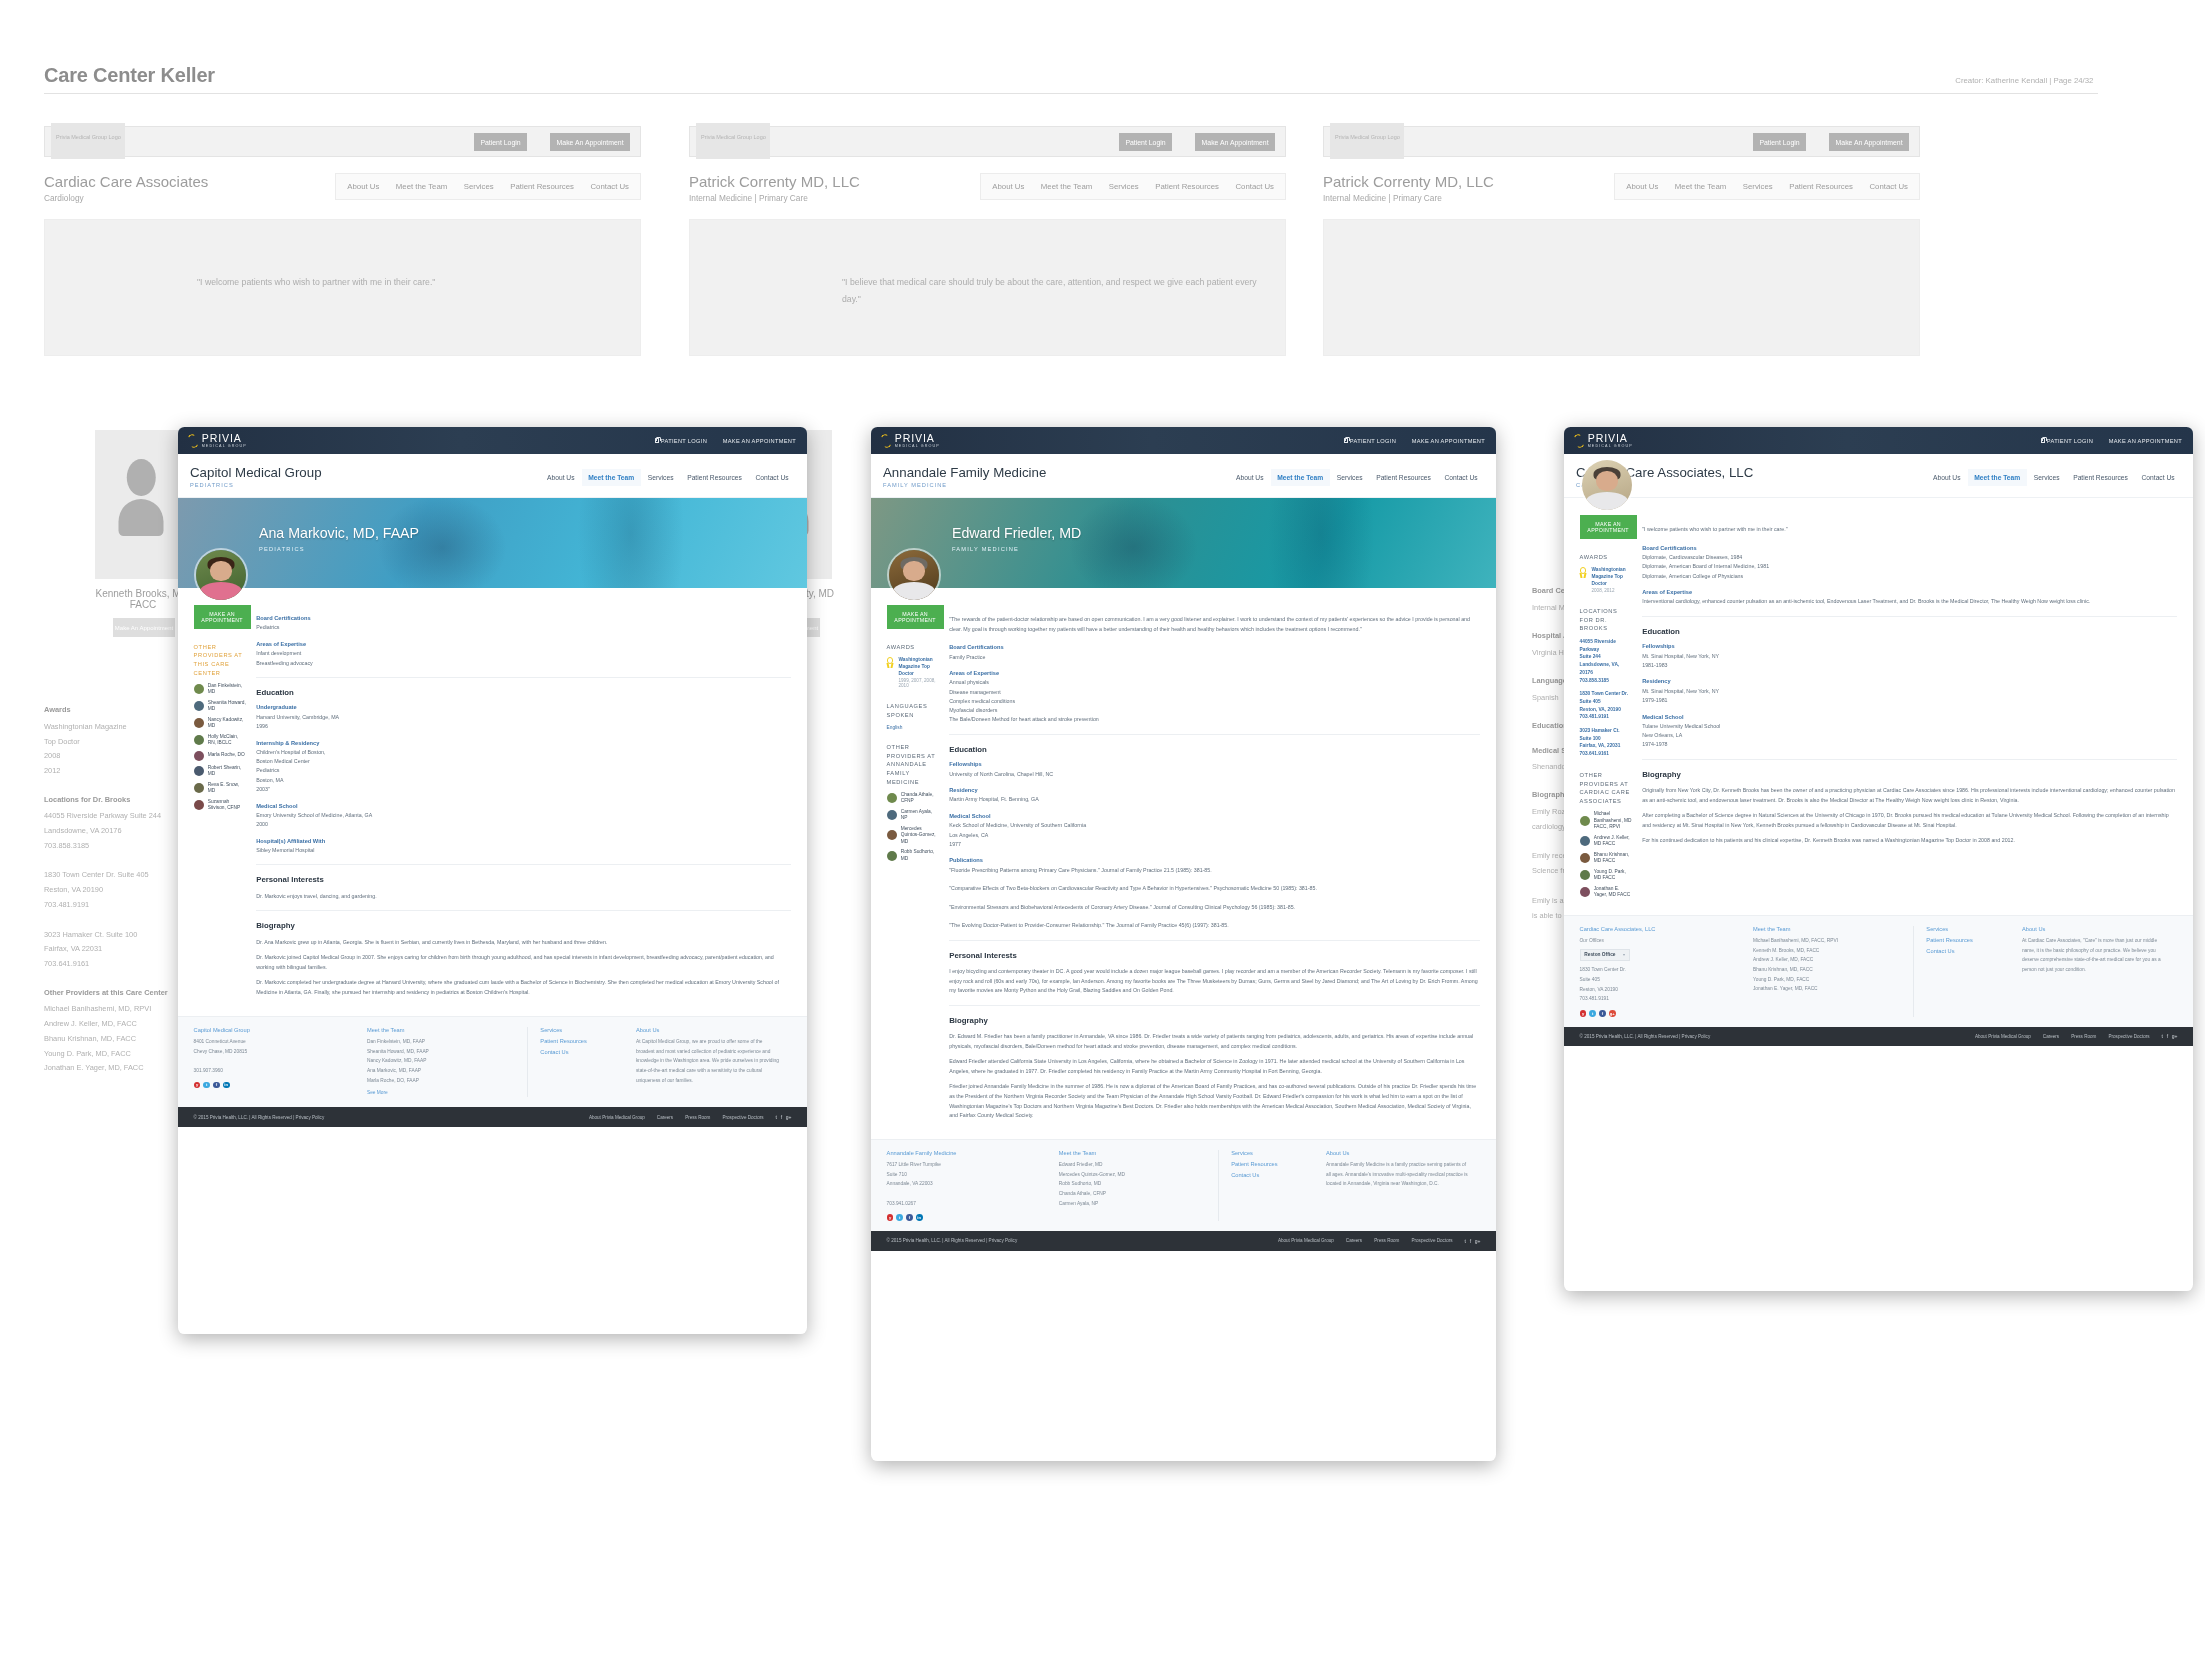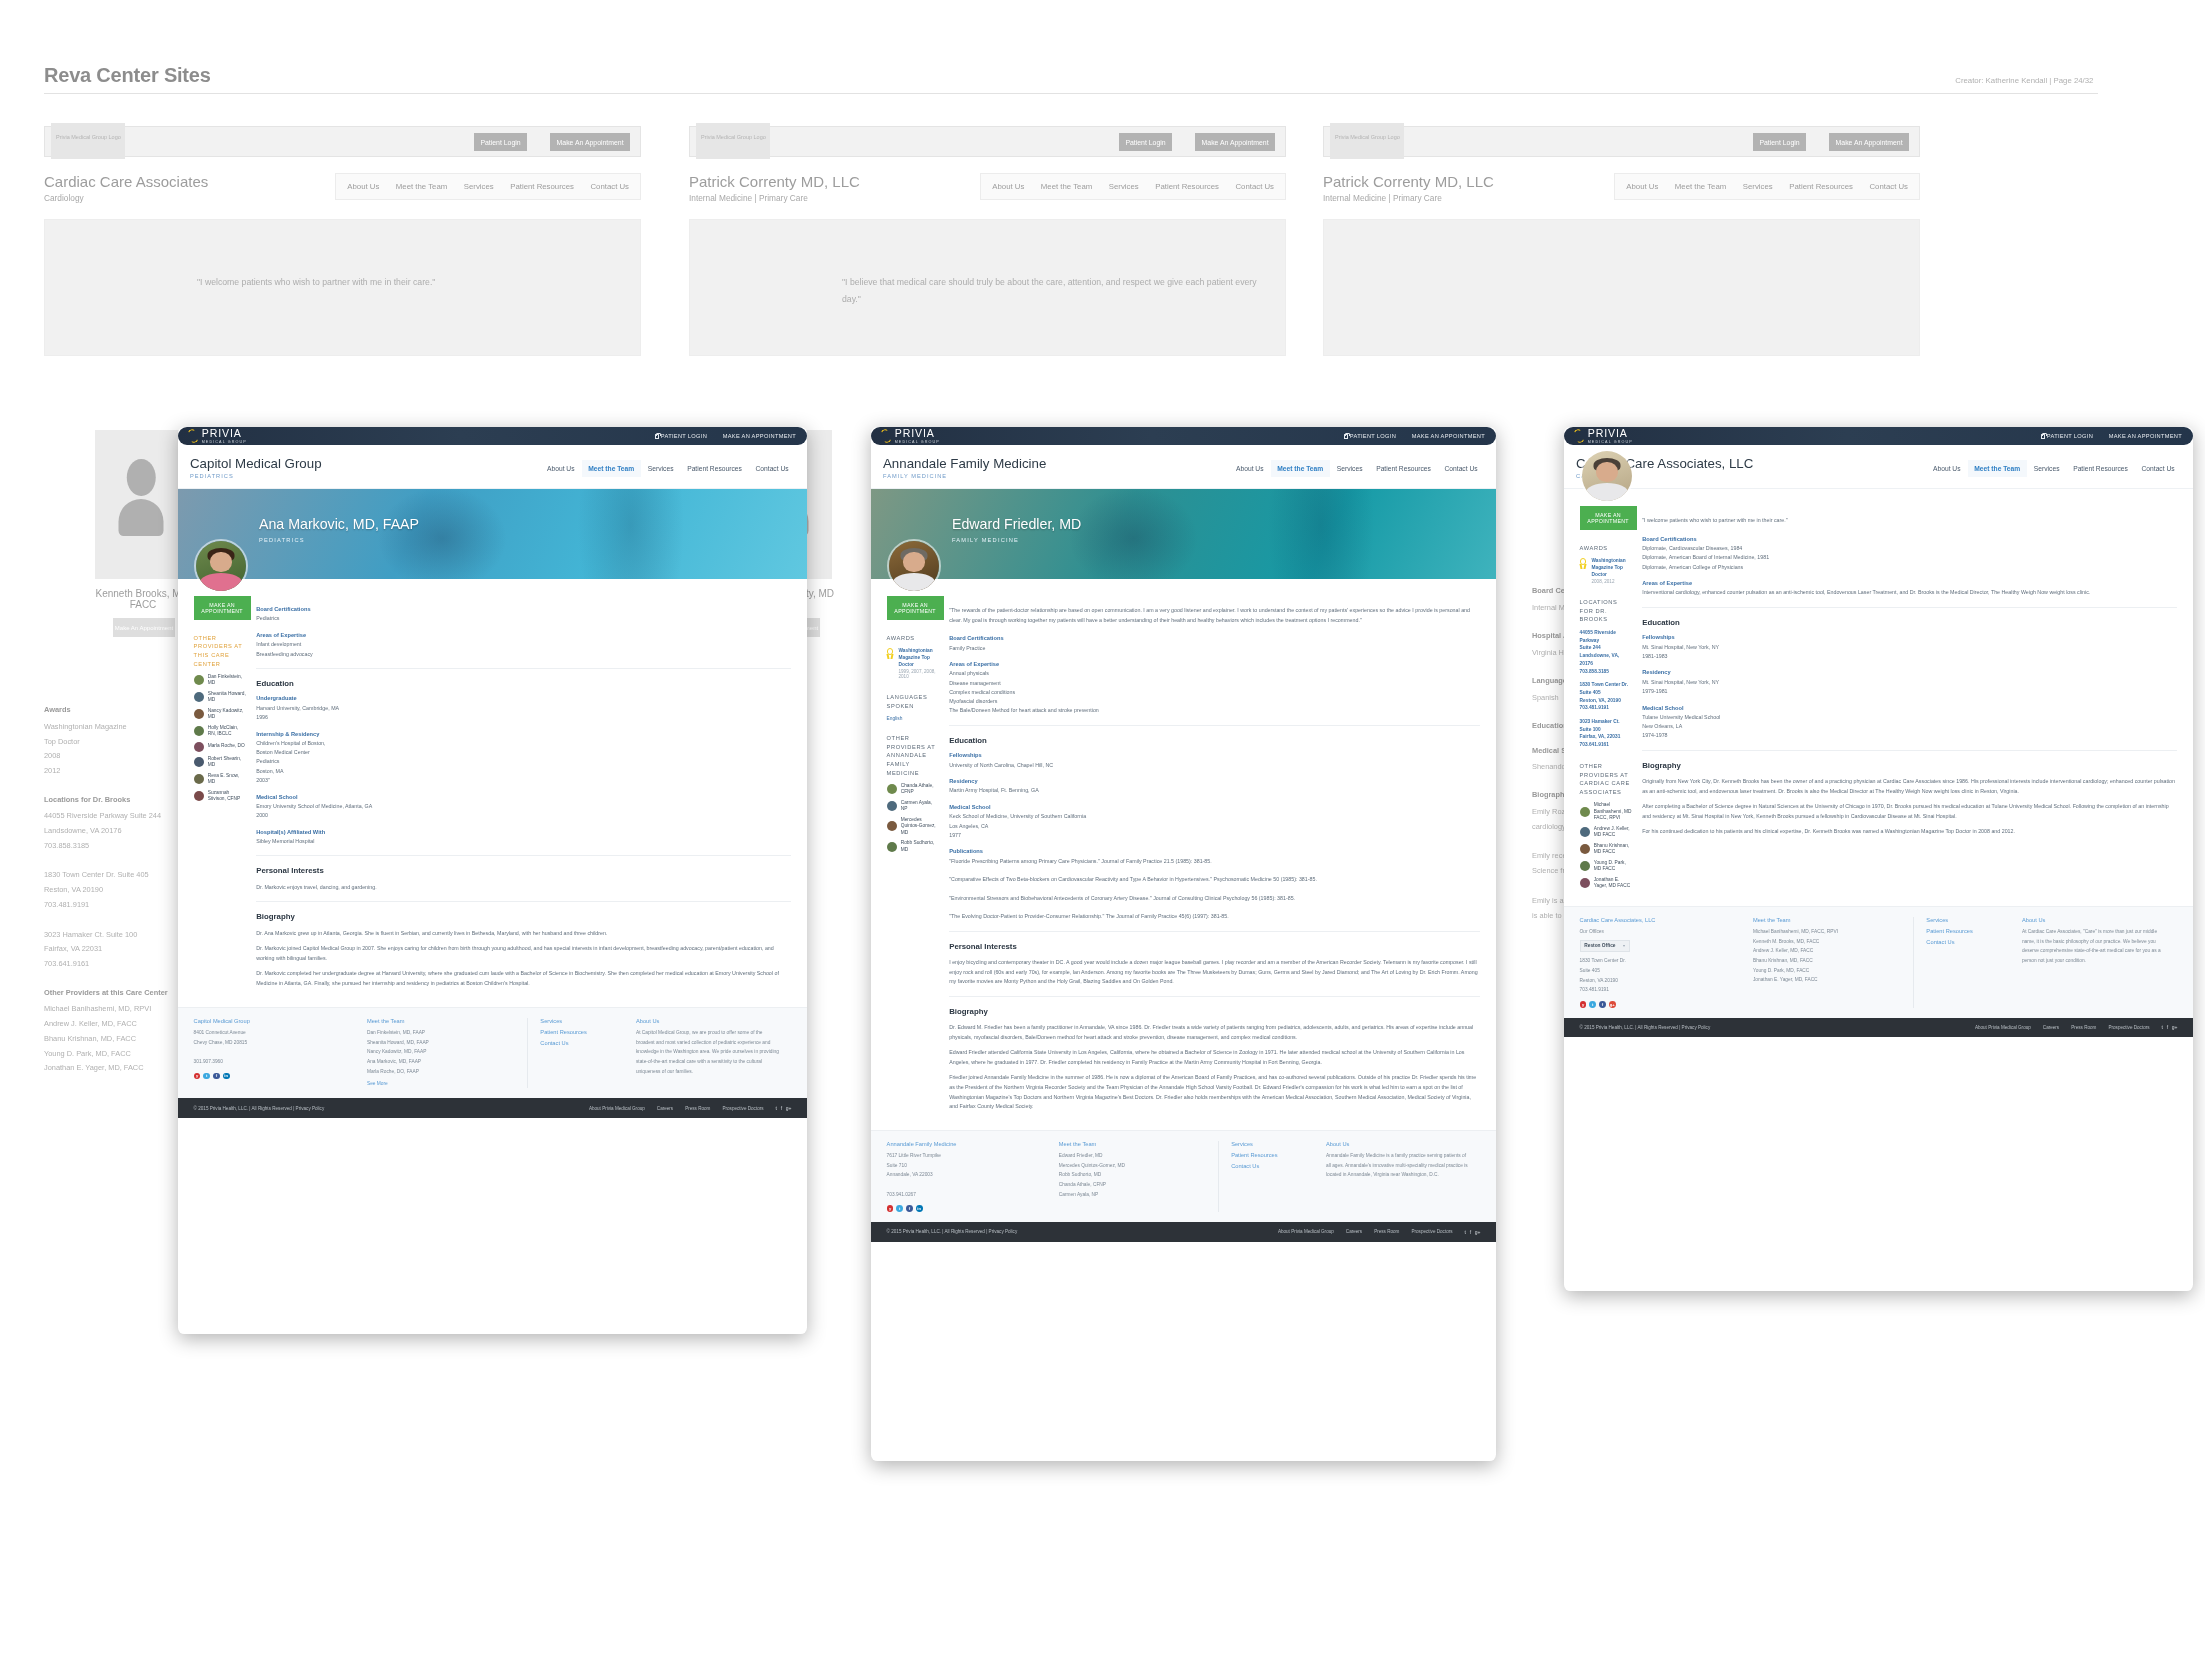--- a/index.html
+++ b/index.html
@@ -38,22 +38,22 @@
   .wf-appt { position:absolute; left:69px; width:62px; height:19.3px; background:#dedede; color:#fff;
              font-size:6px; display:flex; align-items:center; justify-content:center; }
   .wf-facts { position:absolute; left:209px; }
   .wf-fact-h { font-size:7.4px; color:#9a9a9a; font-weight:bold; margin-bottom:5.5px; }
   .wf-fact-b { font-size:7.4px; color:#b0b0b0; line-height:2; }
   .wf-fact-grp { margin-bottom:15.6px; }
 
   
   .mock { position:absolute; background:#fff; border-radius:6.4px; overflow:hidden;
           box-shadow:0 4.6px 19.3px rgba(0,0,0,.30); }
-  .privia-bar { height:18px; background:linear-gradient(90deg,#223043 0%,#2c3e52 45%,#24354a 100%);
-                position:relative; display:flex; align-items:center;border-radius:12px; }
+  .privia-bar { height:27px; background:linear-gradient(90deg,#223043 0%,#2c3e52 45%,#24354a 100%);
+                position:relative; display:flex; align-items:center; }
   .privia-logo { display:flex; align-items:center; gap:3.7px; margin-left:10px; }
   .privia-o { width:10px; height:13.8px; border:1.4px solid #f2c21a; border-radius:50%;
               border-left-color:transparent; border-right-color:transparent; transform:rotate(-18deg); }
   .privia-word { color:#fff; font-size:10.6px; letter-spacing:0.9px; line-height:1; }
   .privia-sub { color:#d0d6dd; font-size:3.7px; letter-spacing:1.1px; margin-top:0.9px; }
   .privia-right { position:absolute; right:11px; display:flex; gap:15.6px; align-items:center; }
   .privia-right span { color:#e8ecf0; font-size:5.7px; letter-spacing:0.3px; }
   .lock { width:3.7px; height:4.6px; border:0.7px solid #e8ecf0; border-radius:0.5px; position:relative;
           display:inline-block; margin-right:2.3px; vertical-align:-0.5px; }
   .lock::before { content:""; position:absolute; left:0.5px; top:-2.3px; width:2.3px; height:2.8px;
@@ -141,21 +141,21 @@
   .legal-r { display:flex; gap:12px; align-items:center; }
   .legal-r span { font-size:4.6px; color:#b9bfc5; }
   .legal-soc { display:flex; gap:3.7px; }
   .legal-soc i { font-style:normal; font-size:5px; color:#cfd4d9; }
 </style>
 </head>
 <body>
 
 <div class="doc-head">
   <div style="position:relative;">
-    <div class="doc-title">Reva Center Sites</div>
+    <div class="doc-title">Care Center Keller</div>
     <div class="doc-meta">Creator: Katherine Kendall  |  Page  24/32</div>
   </div>
   <div class="doc-rule"></div>
 </div>
 
 <div id="wf-bars">
     <div class="wf" style="left: 44px; top: 126px; width: 597px;">
       <div class="wf-topbar">
       <div class="wf-logo">Privia Medical Group Logo</div>
       <div class="wf-btn" style="right:113px;">Patient Login</div>

